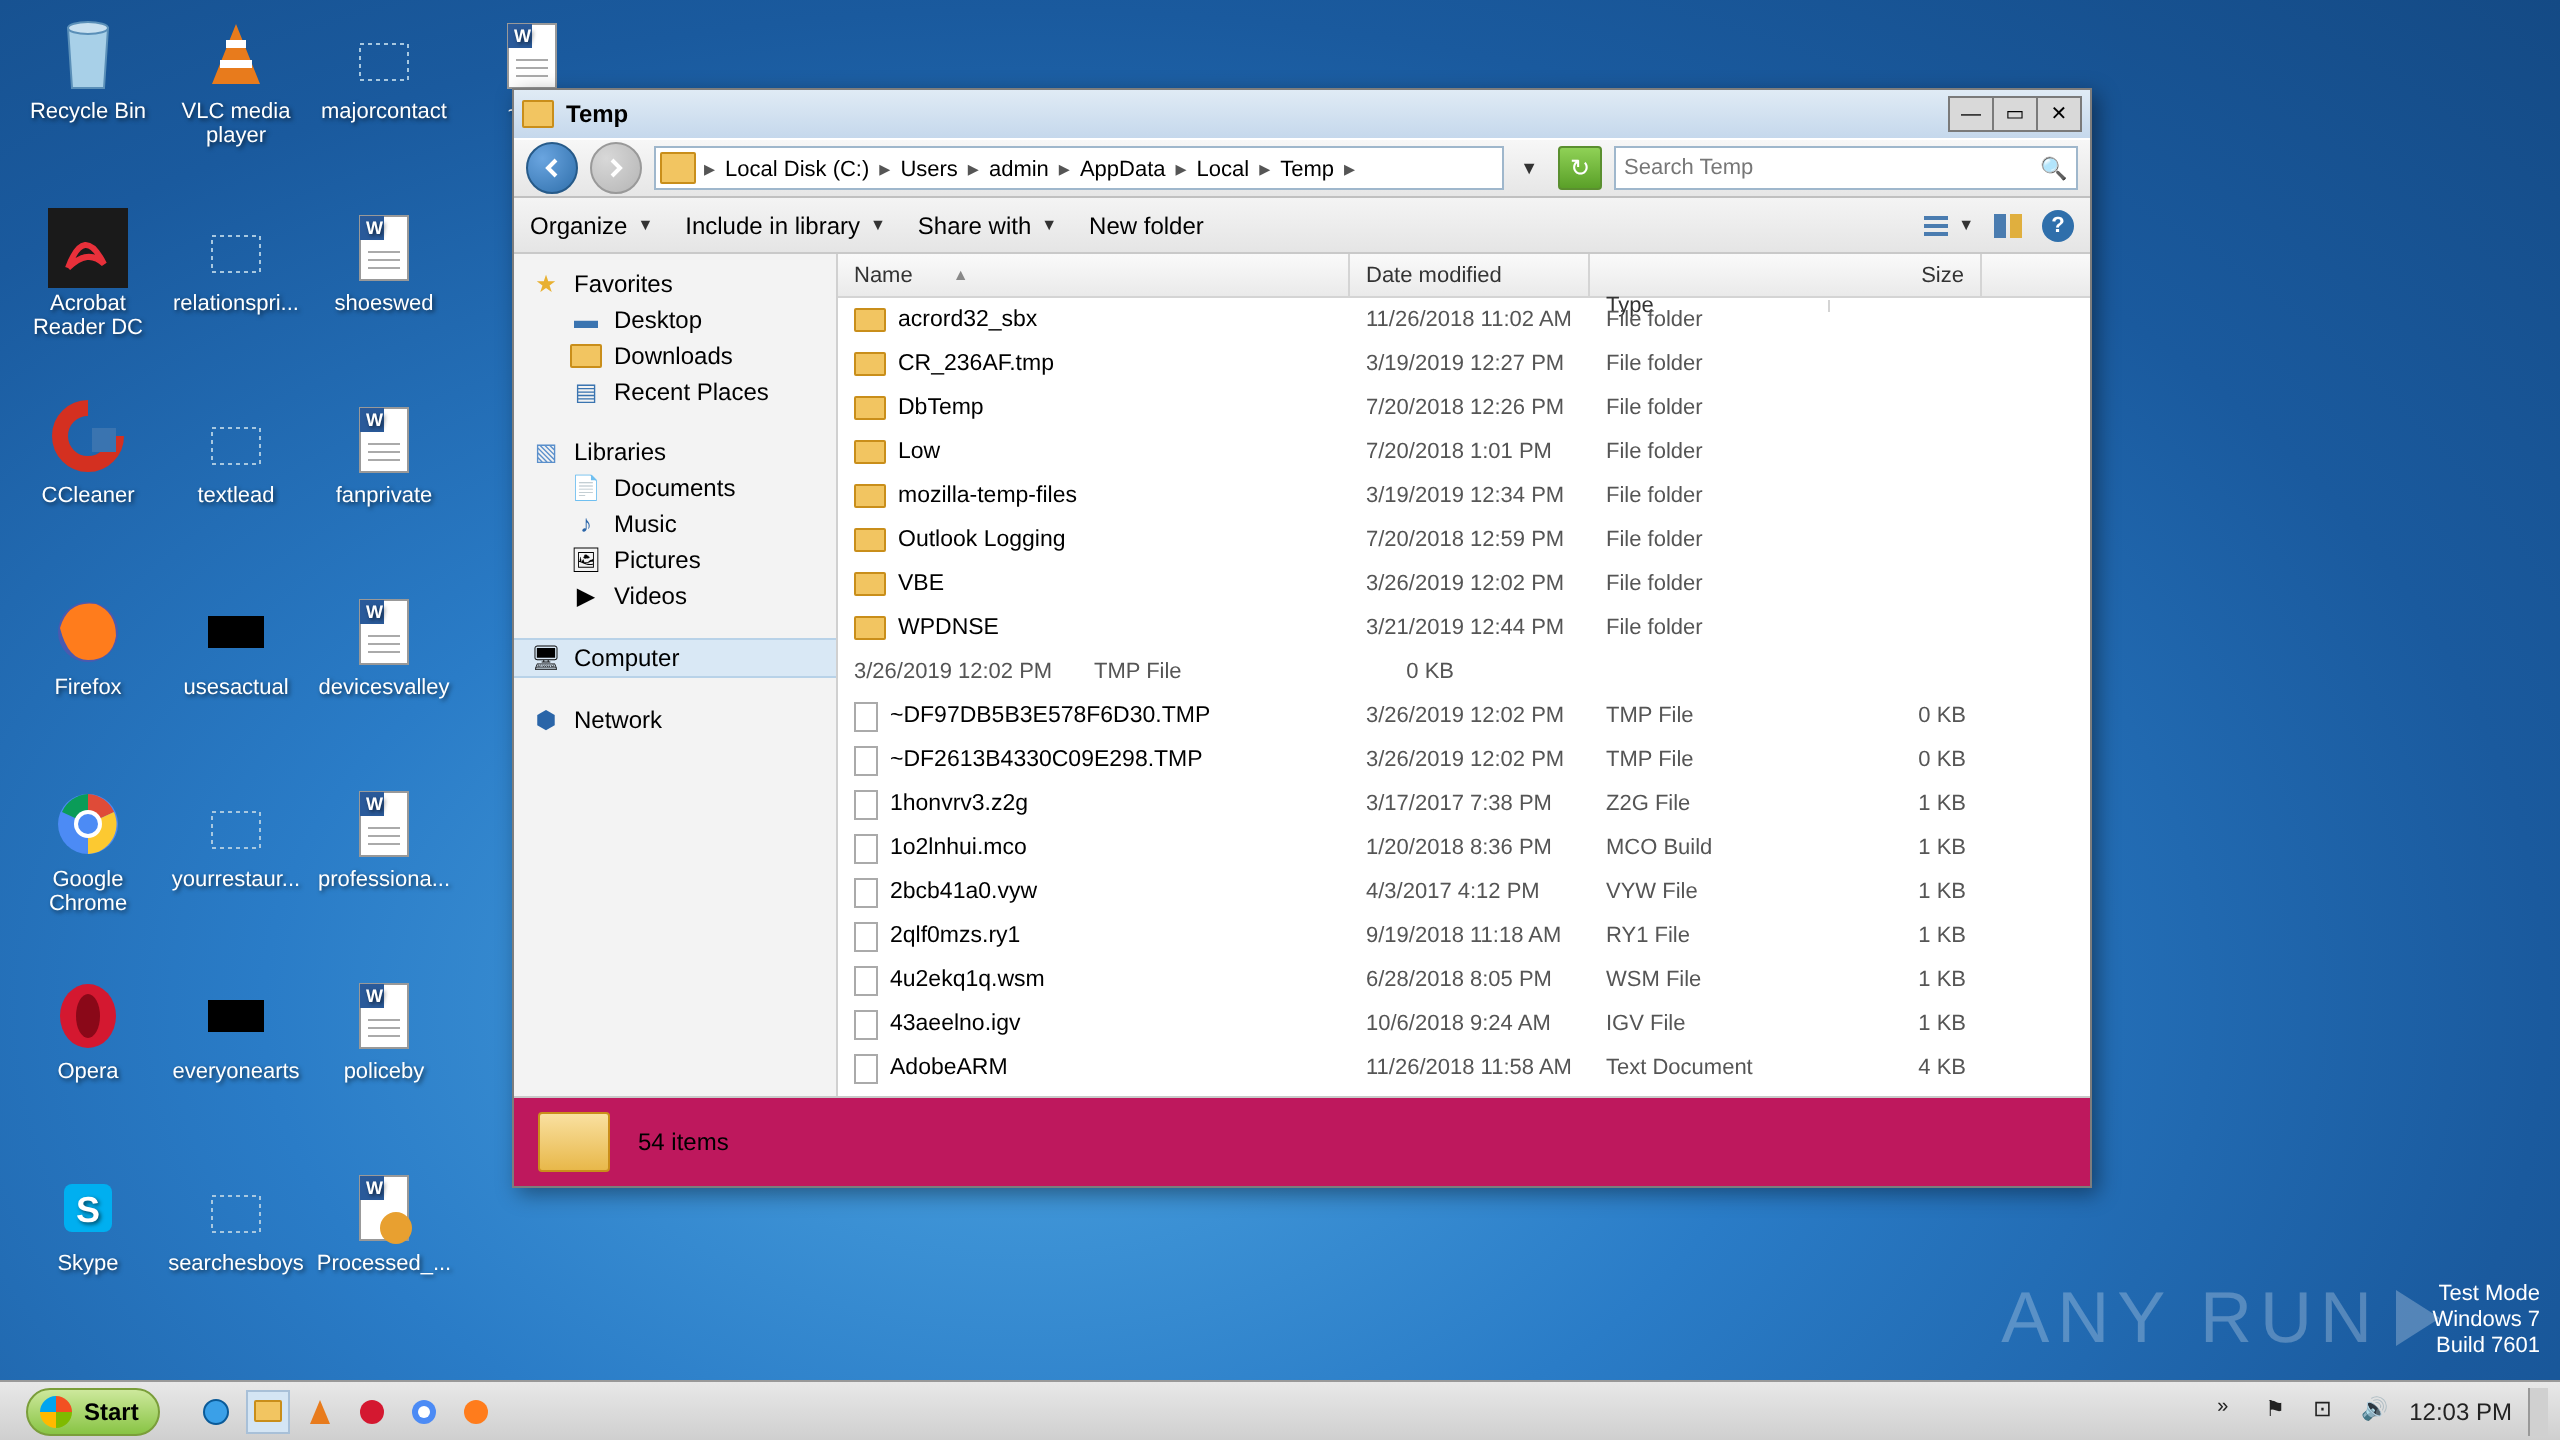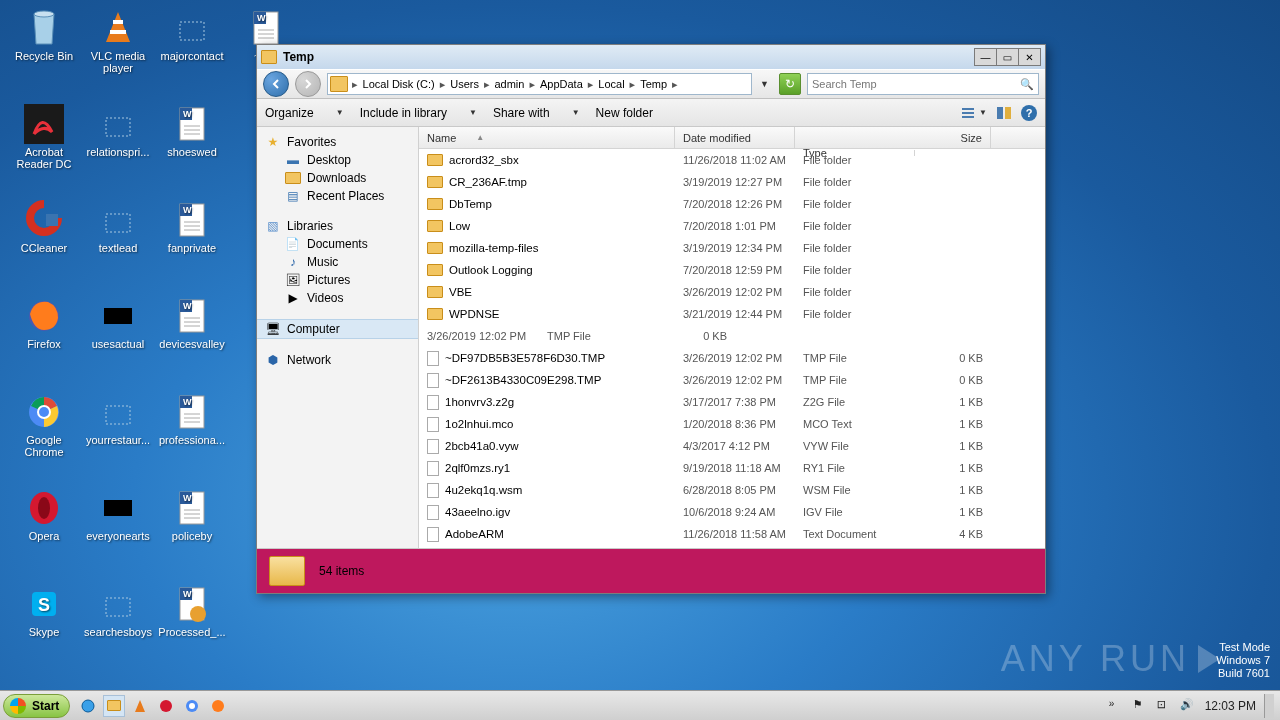--- a/index.html
+++ b/index.html
@@ -8,21 +8,21 @@
   background: radial-gradient(ellipse at 40% 70%, #4ba3e0 0%, #2a7cc7 35%, #1a5a9e 70%, #144a85 100%);
   position: relative;
 }
 
 .desktop { position: absolute; inset: 0; }
 .dicon { position: absolute; width: 72px; text-align: center; color: #fff; font-size: 11px; cursor: pointer; text-shadow: 1px 1px 2px rgba(0,0,0,.6); }
 .dicon .ic { width: 40px; height: 40px; margin: 0 auto 2px; display: flex; align-items: center; justify-content: center; }
 .dicon .lbl { line-height: 12px; }
 
 .taskbar { position: absolute; left: 0; right: 0; bottom: 0; height: 30px; background: linear-gradient(#e8e8e8,#cfcfcf); border-top: 1px solid #999; display: flex; align-items: center; }
-.start-btn { height: 24px; margin: 2px 3px; padding: 0 10px 0 6px; border-radius: 12px; border: 1px solid #7a9e3a; background: linear-gradient(#cde89c,#88c444); display: flex; align-items: center; gap: 6px; font-size: 12px; font-weight: bold; color: #000; cursor: pointer; }
+.start-btn { height: 24px; margin: 2px 13px; padding: 0 10px 0 6px; border-radius: 12px; border: 1px solid #7a9e3a; background: linear-gradient(#cde89c,#88c444); display: flex; align-items: center; gap: 6px; font-size: 12px; font-weight: bold; color: #000; cursor: pointer; }
 .start-orb { width: 16px; height: 16px; border-radius: 50%; background: conic-gradient(#f25022 0 90deg,#7fba00 90deg 180deg,#ffb900 180deg 270deg,#00a4ef 270deg 360deg); }
 .tb-icons { display: flex; gap: 4px; margin-left: 4px; }
 .tb-icons .ti { width: 22px; height: 22px; display: flex; align-items: center; justify-content: center; cursor: pointer; border: 1px solid transparent; }
 .tray { margin-left: auto; display: flex; align-items: center; gap: 8px; padding: 0 6px; font-size: 11px; color: #222; }
 .tray .clock { font-size: 12px; }
 .tray .ti { width: 16px; height: 16px; cursor: pointer; }
 
 .watermark { position: absolute; right: 60px; bottom: 40px; font-size: 36px; letter-spacing: 4px; color: rgba(255,255,255,.25); font-weight: 300; display: flex; align-items: center; gap: 8px; }
 .watermark .tri { width: 0; height: 0; border-left: 22px solid rgba(255,255,255,.25); border-top: 14px solid transparent; border-bottom: 14px solid transparent; }
 .buildinfo { position: absolute; right: 10px; bottom: 40px; text-align: right; color: #fff; font-size: 11px; line-height: 13px; }
@@ -37,21 +37,21 @@
 .nav-btn { width: 26px; height: 26px; border-radius: 50%; background: radial-gradient(circle at 30% 30%, #6aa5e0, #2f6fab); border: 1px solid #265a89; display: flex; align-items: center; justify-content: center; color: #fff; cursor: pointer; }
 .nav-btn.disabled { background: radial-gradient(circle at 30% 30%, #d8d8d8, #b5b5b5); border-color: #999; color: #666; }
 .breadcrumb { flex: 1; height: 22px; border: 1px solid #9fb7cc; background: #fff; display: flex; align-items: center; font-size: 11px; overflow: hidden; }
 .bc-folder { width: 18px; height: 16px; margin: 0 2px; background: #f2c561; border: 1px solid #c98e1a; border-radius: 1px; }
 .bc-seg { padding: 0 3px; cursor: pointer; }
 .bc-arrow { color: #555; padding: 0 2px; }
 .refresh { width: 22px; height: 22px; border: 1px solid #5a8f2f; background: linear-gradient(#8fd156,#5aa028); margin-left: 4px; border-radius: 2px; display:flex;align-items:center;justify-content:center;color:#fff;font-size:12px;cursor:pointer;}
 .search { width: 232px; height: 22px; border: 1px solid #9fb7cc; background: #fff; display: flex; align-items: center; padding: 0 4px; font-size: 11px; color: #777; }
 .search .mag { margin-left: auto; color: #2f6fab; }
 .toolbar { height: 28px; background: linear-gradient(#f4f4f4,#e5e5e5); border-bottom: 1px solid #c9c9c9; display: flex; align-items: center; padding: 0 8px; gap: 16px; font-size: 12px; }
-.toolbar .tbitem { display: flex; align-items: center; gap: 22px; cursor: pointer; }
+.toolbar .tbitem { display: flex; align-items: center; gap: 5px; cursor: pointer; }
 .toolbar .tri { font-size: 8px; color: #333; }
 .toolbar .right { margin-left: auto; display: flex; gap: 10px; align-items: center; }
 .body { flex: 1; display: flex; min-height: 0; border-bottom:1px solid #c9c9c9;}
 .sidebar { width: 162px; background: #f3f3f3; border-right: 1px solid #d0d0d0; padding: 6px 0; font-size: 12px; overflow: hidden; }
 .nav-group { margin-bottom: 12px; }
 .nav-hdr { display: flex; align-items: center; gap: 6px; padding: 2px 8px; cursor: pointer; }
 .nav-item { display: flex; align-items: center; gap: 6px; padding: 2px 8px 2px 28px; cursor: pointer; }
 .ico16 { width: 16px; height: 14px; display: inline-flex; align-items: center; justify-content: center; font-size: 12px; }
 .ico-folder { background: #f2c561; border: 1px solid #c98e1a; border-radius: 1px; width:16px;height:12px;}
 .ico-file { background: #fff; border: 1px solid #aaa; width: 12px; height: 15px; position: relative; }
@@ -555,21 +555,21 @@
             <div class="c cdate">3/17/2017 7:38 PM</div>
             <div class="c ctype">Z2G File</div>
             <div class="c csize">1 KB</div>
           </div>
           <div class="row">
             <div class="c cname">
               <span class="ico-file"></span>
               <span>1o2lnhui.mco</span>
             </div>
             <div class="c cdate">1/20/2018 8:36 PM</div>
-            <div class="c ctype">MCO Text</div>
+            <div class="c ctype">MCO Build</div>
             <div class="c csize">1 KB</div>
           </div>
           <div class="row">
             <div class="c cname">
               <span class="ico-file"></span>
               <span>2bcb41a0.vyw</span>
             </div>
             <div class="c cdate">4/3/2017 4:12 PM</div>
             <div class="c ctype">VYW File</div>
             <div class="c csize">1 KB</div>

